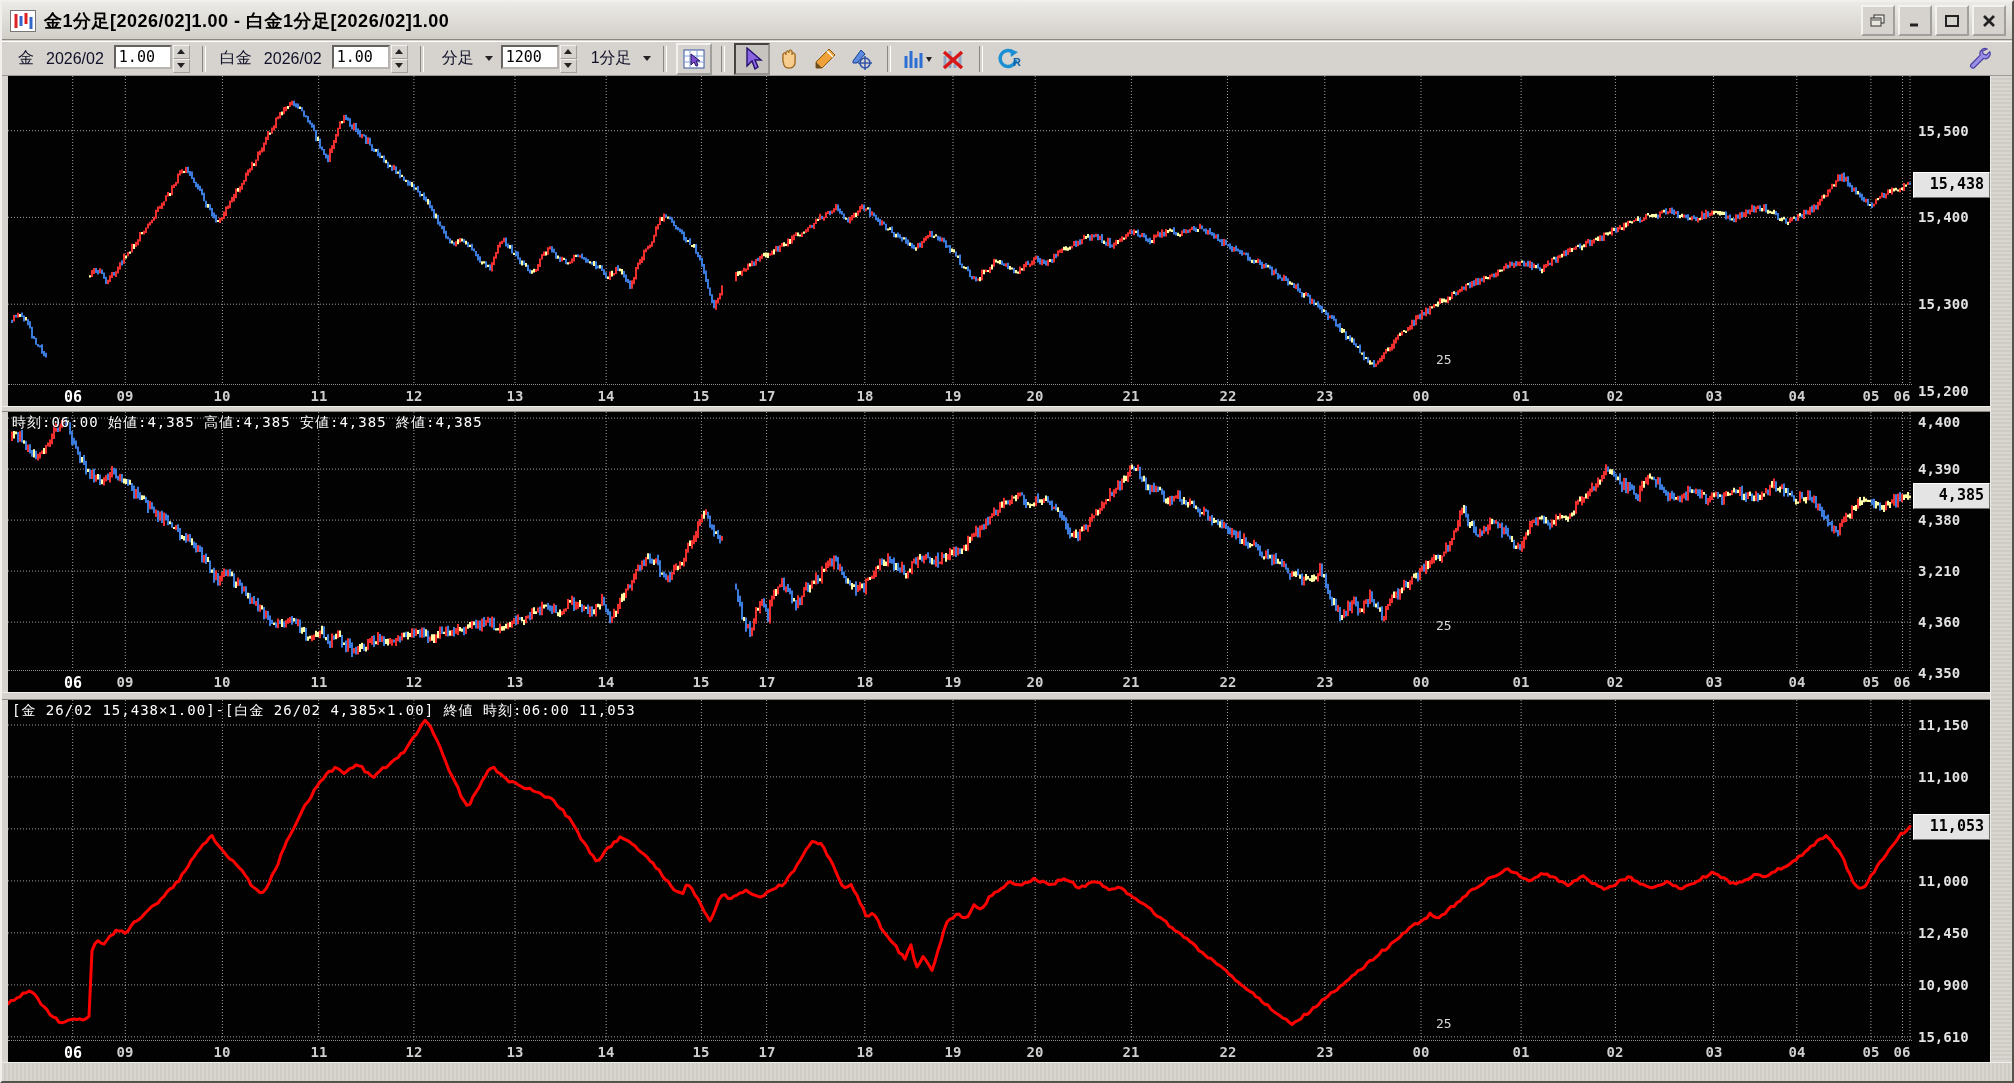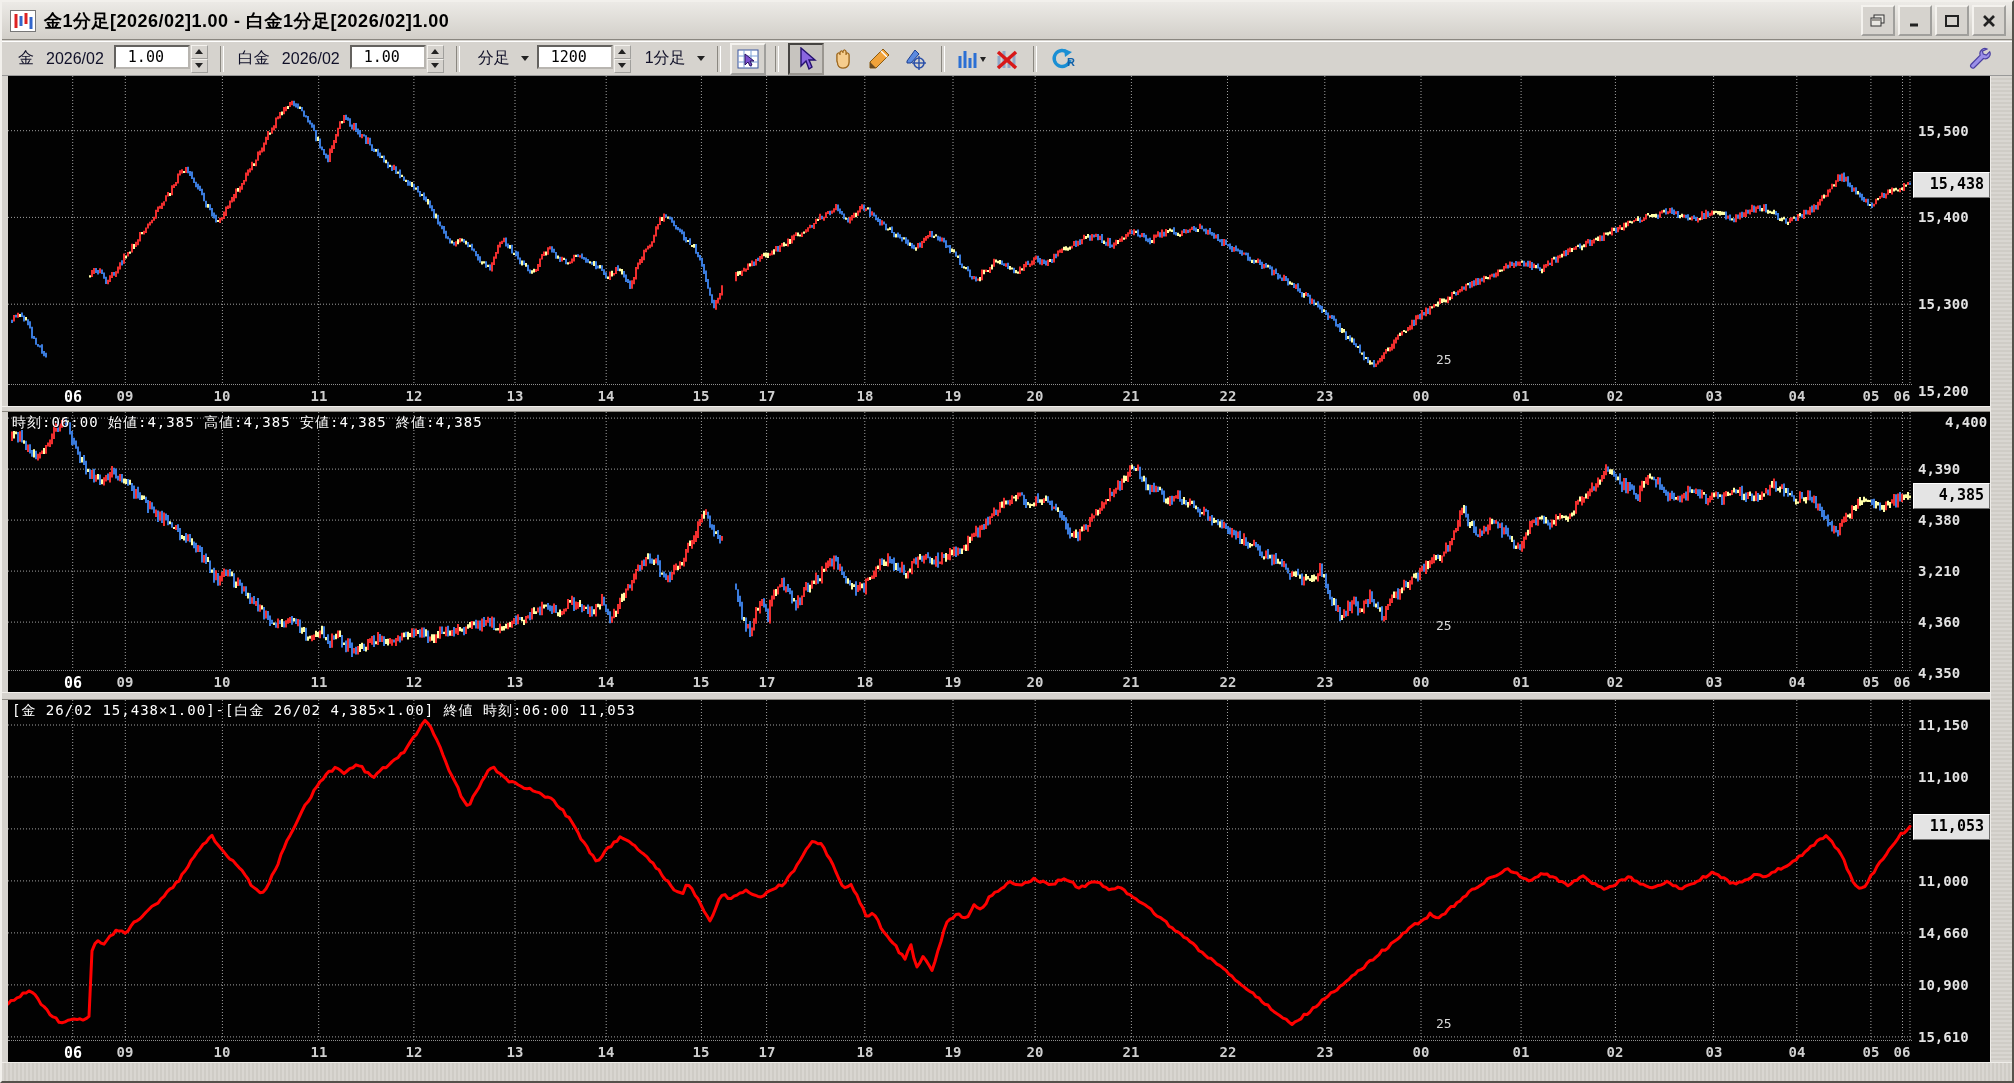--- a/index.html
+++ b/index.html
@@ -28,21 +28,21 @@
   
   .toolbar{
     position:absolute;left:0;top:39px;width:100%;height:35px;
     background:#d6d3ce;border-top:1px solid #fff;border-bottom:1px solid #999;
     display:flex;align-items:center;padding-left:10px;box-sizing:border-box;
   }
   .tlabel{font-size:16px;color:#101028;margin:0 6px;white-space:nowrap;}
   .spin{display:flex;margin:0 4px;}
   .spinval{
     width:48px;height:20px;background:#fff;color:#000;font:15px "DejaVu Sans Mono",monospace;
-    border:2px inset #b8b5b0;padding:0 12px;display:flex;align-items:center;
+    border:2px inset #b8b5b0;padding:0 3px;display:flex;align-items:center;
   }
   .spinbtns{width:17px;display:flex;flex-direction:column;margin-left:1px;}
   .sbtn{height:12px;background:#d6d3ce;border:1px outset #f4f2ee;display:flex;align-items:center;justify-content:center;}
   .tri-up{width:0;height:0;border-left:4px solid transparent;border-right:4px solid transparent;border-bottom:5px solid #222;}
   .tri-dn{width:0;height:0;border-left:4px solid transparent;border-right:4px solid transparent;border-top:5px solid #222;}
   .drop{display:flex;align-items:center;margin:0 4px;}
   .drop .tri-dn{margin-left:5px;}
   .sep{width:2px;height:26px;border-left:1px solid #8a8780;border-right:1px solid #fff;margin:0 8px;}
   .ibtn{
     width:32px;height:28px;display:flex;align-items:center;justify-content:center;
@@ -292,21 +292,21 @@
           <svg viewBox="0 0 1904 258" preserveAspectRatio="none">
             <path d="M64.7 0V258M117.3 0V258M214.4 0V258M310.7 0V258M405.9 0V258M507.0 0V258M598.2 0V258M693.4 0V258M758.6 0V258M856.8 0V258M945.0 0V258M1027.2 0V258M1123.4 0V258M1219.5 0V258M1316.8 0V258M1413.0 0V258M1513.1 0V258M1607.4 0V258M1705.6 0V258M1788.8 0V258M1862.9 0V258M1894.5 0V258M1902 0V258M0 6.1H1904M0 57.1H1904M0 108.1H1904M0 159.1H1904M0 210.1H1904" stroke="#bdbdbd" stroke-width="1" stroke-dasharray="1 2" fill="none" opacity="0.85"></path>
             <path d="M4 19.4V28.9M12 19.2V29.8M20 32.4V40.0M30 41.7V48.4M32 40.2V46.4M34 38.6V41.9M38 33.1V41.7M40 30.6V34.5M42 27.4V35.0M44 21.4V32.2M46 14.8V27.1M48 11.1V19.8M52 11.4V19.6M54 8.0V15.7M56 6.2V12.0M84 58.1V67.0M88 62.7V69.7M96 65.3V73.5M98 62.9V69.5M102 60.1V70.4M104 54.1V65.6M112 61.9V69.3M128 76.9V86.8M142 88.9V97.2M148 97.4V105.0M152 99.4V108.7M156 100.5V114.0M168 112.9V117.9M180 122.3V129.3M190 133.1V140.1M196 143.0V150.7M208 158.3V168.3M212 163.8V173.4M214 160.1V169.5M216 156.6V165.1M220 157.8V164.5M230 165.6V174.0M236 174.3V179.6M244 185.2V191.8M248 189.1V194.0M252 192.4V199.8M258 198.6V206.6M270 206.4V216.2M278 208.3V215.5M280 206.2V211.8M282 204.9V211.0M290 206.9V214.2M304 223.3V229.3M306 222.6V228.1M312 218.4V226.3M324 221.5V235.7M330 218.5V226.3M340 226.2V239.7M346 236.0V241.6M350 234.1V242.6M360 227.0V238.1M362 226.3V231.0M364 224.0V232.7M370 220.0V232.9M374 223.8V229.9M382 226.0V231.8M384 227.3V233.7M388 226.1V234.0M390 223.2V229.2M394 220.8V228.5M404 216.3V225.5M408 216.5V223.9M414 215.4V225.8M422 224.6V229.5M428 222.3V231.0M432 214.5V226.8M438 214.8V224.2M444 217.9V223.9M448 216.1V221.8M450 212.0V223.0M458 214.4V222.1M464 209.1V216.9M470 208.4V216.8M474 206.4V219.4M478 207.9V213.7M480 204.8V210.7M484 204.6V215.7M492 211.5V221.2M500 210.7V217.2M504 208.8V215.8M506 205.9V212.1M510 202.3V212.2M518 204.0V211.3M520 203.2V206.5M524 196.3V207.4M530 195.5V200.4M534 189.7V203.3M546 191.4V200.8M554 199.0V203.2M556 196.8V202.2M558 196.2V199.6M560 187.1V197.1M564 183.7V193.0M568 189.6V197.7M570 190.0V196.7M576 193.2V199.1M582 194.5V205.1M588 191.9V204.6M594 182.1V194.0M604 204.4V210.7M606 196.8V206.2M610 192.0V202.1M612 185.8V197.0M618 176.6V186.1M620 171.9V178.4M624 167.9V178.8M626 161.5V171.3M628 157.0V167.6M630 152.4V159.0M634 148.4V157.7M638 144.9V154.3M648 146.3V151.4M660 163.2V170.2M664 160.0V168.0M666 152.8V162.6M668 151.6V158.3M672 149.3V157.0M676 145.8V154.4M678 137.1V149.7M680 130.7V140.7M684 127.9V136.8M686 123.3V132.3M688 119.0V130.0M690 109.2V125.9M692 107.1V114.1M694 102.2V110.5M698 97.2V103.1M714 123.9V128.7M740 211.9V216.6M744 215.5V224.3M746 206.2V218.5M748 194.9V211.8M752 188.9V201.5M754 187.1V194.0M762 187.7V211.6M764 183.5V194.6M766 177.5V187.5M770 174.6V182.5M772 172.2V175.4M774 166.0V175.1M778 174.2V180.5M790 183.3V196.2M794 183.5V192.9M796 174.9V185.1M798 170.0V178.6M804 168.6V176.8M808 160.4V172.6M814 154.2V171.4M818 150.5V159.4M820 148.5V156.1M822 145.9V154.5M826 143.5V157.4M832 151.8V159.0M850 173.1V180.1M852 170.1V178.4M858 166.4V182.4M860 165.5V169.1M864 163.5V167.1M866 158.5V166.8M868 154.6V164.9M872 146.8V158.5M880 141.3V154.4M894 149.7V160.4M900 159.1V166.6M904 149.1V162.3M906 146.4V151.5M910 144.4V155.9M916 143.4V151.6M918 142.0V147.7M928 143.9V154.7M932 149.5V152.0M934 140.2V152.4M940 142.0V147.7M942 135.9V148.3M946 134.7V143.9M950 135.5V143.6M956 133.1V138.2M960 123.8V138.7M964 121.4V128.7M966 120.7V125.0M968 113.7V124.4M972 113.4V125.6M974 112.8V118.0M978 106.5V117.1M982 104.3V112.6M984 101.3V106.0M986 95.6V104.2M990 97.7V104.3M992 90.1V100.8M996 85.7V96.2M1002 87.8V93.5M1004 83.2V91.9M1010 80.4V87.3M1012 80.5V84.4M1028 84.3V94.3M1036 86.3V91.0M1046 94.6V97.1M1066 119.3V125.8M1072 117.1V128.5M1076 112.6V119.0M1080 113.1V119.8M1082 105.1V115.1M1084 101.6V109.7M1086 103.3V106.4M1088 97.1V103.6M1092 95.7V102.1M1094 89.2V98.8M1096 90.2V96.6M1098 87.1V92.5M1102 75.9V89.4M1106 77.3V85.2M1108 75.7V81.8M1110 68.2V77.7M1114 66.4V78.1M1120 59.8V70.0M1122 53.2V64.7M1130 52.5V58.8M1144 72.9V79.9M1148 73.7V80.3M1162 84.1V94.0M1166 83.9V89.4M1168 83.3V86.5M1170 78.2V87.1M1182 86.5V93.4M1196 94.8V103.6M1202 104.3V109.0M1216 109.7V116.2M1224 115.9V125.5M1230 119.6V126.0M1236 121.3V133.5M1246 127.8V133.8M1258 138.5V146.5M1266 142.6V152.6M1276 149.0V155.3M1284 159.3V165.1M1296 164.4V173.5M1310 161.3V169.5M1312 151.1V164.1M1330 193.1V199.9M1336 197.3V205.9M1340 188.4V203.9M1344 188.2V201.2M1346 184.6V192.5M1352 196.1V200.8M1356 188.4V201.4M1358 187.3V191.9M1362 177.6V192.1M1376 204.1V209.5M1378 194.1V207.9M1380 192.1V198.0M1382 186.5V193.9M1384 182.6V191.0M1388 179.5V186.3M1392 177.1V187.7M1396 167.8V178.6M1402 168.2V177.9M1404 164.4V172.6M1412 155.7V168.1M1414 153.7V159.6M1418 148.5V162.0M1422 148.3V156.0M1424 145.2V152.2M1426 142.3V151.2M1434 143.6V150.7M1436 139.4V144.6M1438 130.4V141.6M1442 128.9V139.6M1444 126.1V133.2M1446 118.3V127.9M1448 115.9V120.6M1450 108.1V119.1M1452 98.3V114.8M1454 95.7V103.1M1472 116.8V125.5M1476 113.7V121.7M1480 112.5V122.5M1482 105.5V118.3M1488 107.9V111.7M1492 111.3V115.9M1496 115.2V122.4M1510 130.6V136.8M1514 129.1V139.7M1516 124.6V136.6M1518 120.3V127.7M1522 109.1V122.0M1524 108.2V115.2M1526 107.4V111.0M1530 105.0V113.7M1544 107.6V115.4M1548 102.3V114.0M1552 101.2V107.6M1562 101.4V107.1M1568 88.9V101.8M1570 87.8V92.8M1574 84.3V93.4M1576 85.0V90.8M1580 79.3V87.1M1582 76.6V84.3M1584 70.4V80.3M1588 71.3V79.5M1590 65.4V75.6M1594 63.1V69.8M1596 59.1V67.1M1598 52.2V63.3M1616 66.0V78.3M1620 70.1V81.5M1632 73.4V89.9M1634 68.8V79.2M1638 65.2V71.7M1640 62.9V73.1M1650 65.1V72.4M1662 80.8V88.8M1670 83.7V88.6M1674 82.4V90.6M1676 80.9V86.6M1680 73.8V88.8M1688 76.6V82.0M1694 77.7V86.4M1700 86.0V93.2M1702 83.7V90.4M1704 80.5V88.1M1708 79.5V84.7M1716 80.3V92.8M1718 79.0V84.5M1724 77.9V83.1M1732 75.1V83.9M1740 80.0V86.9M1748 79.3V89.0M1754 79.6V87.9M1758 75.9V81.6M1762 72.8V83.7M1766 66.6V76.5M1774 72.3V77.1M1792 79.2V90.7M1800 78.3V88.2M1806 83.5V91.3M1810 91.4V98.6M1826 113.6V121.5M1832 111.1V123.2M1834 107.3V114.7M1836 104.5V110.8M1838 100.8V109.9M1844 93.3V106.9M1850 86.7V96.8M1878 89.5V98.2M1884 87.3V91.6M1886 82.0V93.8M1890 81.6V95.6M1894 81.7V90.1" stroke="#ef2e2e" stroke-width="2" fill="none"></path>
             <path d="M10 20.0V30.4M14 18.1V30.5M18 28.7V37.9M22 32.2V41.4M24 37.9V44.8M28 38.7V47.2M50 9.8V20.1M58 5.4V13.4M62 10.2V22.4M64 19.0V33.3M66 25.7V32.8M68 28.6V36.8M70 34.4V42.8M72 39.5V51.1M76 43.1V52.9M78 48.8V62.4M82 57.3V67.1M86 56.8V70.4M92 62.4V72.9M100 61.5V68.2M106 55.7V62.4M108 56.6V66.6M110 63.7V68.4M114 62.0V70.4M120 67.1V73.7M124 71.0V78.9M126 73.5V86.8M130 74.8V86.6M132 80.3V88.1M138 84.7V91.1M140 88.1V101.0M144 90.2V97.5M146 94.6V101.3M150 98.5V110.0M154 98.7V111.0M158 101.4V108.5M160 103.1V113.3M164 110.3V115.8M170 112.3V120.0M172 116.1V128.3M178 121.0V130.7M182 122.1V130.2M186 129.5V136.2M188 130.7V140.4M192 133.5V139.9M194 134.9V150.6M198 141.5V151.9M202 148.6V161.0M206 155.7V170.7M210 160.9V173.7M218 157.4V164.0M222 157.0V164.5M226 161.3V175.6M232 167.5V173.7M234 170.7V181.7M238 174.2V184.1M242 181.1V192.1M246 184.0V192.3M250 186.0V199.4M256 195.0V207.5M260 199.0V207.9M262 203.4V214.1M264 207.7V212.0M268 210.5V215.7M272 208.2V212.1M276 209.2V215.4M284 203.9V212.7M288 206.5V212.1M292 207.6V221.1M298 215.7V228.7M316 214.3V226.3M320 222.3V232.1M322 228.7V235.9M326 223.3V227.8M334 223.1V235.6M338 228.4V240.3M342 226.4V235.9M344 230.4V245.0M348 234.8V242.4M356 231.7V239.0M366 223.3V235.0M372 221.9V229.9M376 224.3V234.0M386 227.5V230.4M392 224.2V230.4M398 219.7V224.9M406 217.2V225.2M412 217.2V225.4M416 215.4V225.5M420 218.4V231.0M434 214.6V222.1M440 213.7V224.5M446 215.1V224.6M456 215.1V223.2M468 207.7V216.4M472 208.5V218.6M476 205.0V215.0M482 206.0V214.5M486 205.6V217.9M508 203.6V212.9M512 205.1V208.0M522 200.1V208.3M532 194.6V203.3M540 191.0V197.7M542 193.2V199.2M544 193.7V201.9M548 193.1V200.9M566 185.2V198.9M574 191.9V200.2M580 192.6V202.0M584 194.3V204.5M596 184.8V193.5M598 192.3V200.3M600 196.7V202.9M602 199.3V211.2M622 172.6V176.3M632 153.0V159.2M636 147.5V154.0M642 141.6V151.6M644 146.6V151.7M650 142.7V153.3M652 148.2V164.9M656 159.5V165.5M658 161.6V167.9M662 159.8V170.2M700 99.7V106.7M702 103.5V115.7M704 112.2V117.8M706 112.8V124.4M710 118.1V126.9M712 123.0V131.4M728 171.5V177.7M730 177.2V190.1M732 183.8V194.6M734 189.7V207.8M738 205.5V219.7M742 209.1V224.9M756 186.2V195.4M758 191.7V199.8M760 196.5V209.9M776 165.5V178.6M780 172.1V179.9M782 176.0V182.3M784 178.4V191.6M788 187.9V198.4M792 185.6V193.2M800 170.8V180.0M810 163.1V171.8M824 146.4V154.4M828 143.4V149.4M830 145.0V157.7M834 154.5V163.1M836 159.5V165.9M838 164.0V171.5M842 168.3V173.6M848 169.3V183.7M856 170.8V180.6M874 146.2V152.9M882 144.2V151.3M884 147.0V151.8M886 145.5V158.9M890 150.8V159.1M892 155.4V160.7M896 152.8V162.9M908 145.2V152.5M914 143.7V149.8M920 140.2V146.2M922 144.8V151.3M926 147.4V152.6M930 140.5V155.8M936 142.0V145.9M948 134.5V145.1M952 136.3V141.9M970 115.5V125.4M976 112.0V117.8M980 104.8V113.4M988 97.6V103.1M1000 88.3V92.4M1014 80.3V83.6M1016 82.8V92.9M1018 86.9V96.0M1030 81.2V91.0M1040 84.2V90.7M1042 88.8V92.9M1044 88.5V98.6M1048 91.8V98.4M1052 98.4V105.7M1054 99.1V107.9M1056 102.9V108.9M1058 105.3V117.6M1060 111.2V122.5M1062 115.4V126.4M1070 119.8V129.3M1078 112.2V117.8M1104 79.7V84.0M1112 69.0V78.8M1126 54.3V58.4M1132 54.7V67.3M1134 64.4V70.0M1138 65.6V78.2M1142 72.7V82.5M1146 70.8V80.3M1150 74.6V80.0M1154 76.6V82.7M1156 78.6V90.2M1164 83.8V92.8M1172 78.4V89.7M1174 86.9V92.9M1178 87.9V93.3M1186 88.4V96.1M1190 94.9V100.6M1192 96.7V104.9M1198 96.7V99.7M1200 98.1V108.8M1204 103.1V113.6M1210 107.1V113.3M1214 107.8V116.5M1218 111.3V117.0M1220 114.1V122.1M1222 115.5V122.6M1226 117.8V123.3M1228 118.4V127.4M1232 118.8V132.1M1238 125.3V134.0M1240 129.8V136.7M1248 130.1V135.3M1250 131.9V138.4M1252 133.6V144.0M1254 139.6V145.7M1260 136.9V147.3M1264 142.4V153.4M1268 141.0V151.9M1274 146.9V154.7M1278 151.5V157.8M1280 155.7V161.5M1282 161.1V167.8M1290 156.8V163.4M1294 161.4V173.2M1314 151.4V165.0M1318 161.6V176.2M1320 171.8V181.9M1322 178.1V187.6M1324 184.8V193.9M1328 186.7V199.1M1332 195.0V209.2M1338 198.8V204.4M1342 189.8V199.0M1348 184.8V194.4M1350 189.2V203.6M1360 187.1V195.2M1364 179.2V190.3M1366 186.9V194.8M1370 189.8V197.0M1374 194.3V208.4M1390 176.2V187.6M1398 168.8V175.2M1410 160.5V169.6M1416 151.8V159.7M1430 142.5V147.1M1440 133.0V139.7M1458 93.7V105.4M1460 101.7V114.3M1466 108.4V121.0M1468 114.6V123.6M1470 122.3V125.1M1474 118.6V124.1M1478 114.7V119.5M1486 108.0V111.8M1490 109.4V116.6M1494 110.6V125.7M1498 113.3V122.3M1500 115.8V124.5M1502 123.4V127.6M1506 127.7V136.7M1512 132.3V138.1M1528 105.5V113.3M1536 103.7V111.8M1540 107.8V113.4M1542 110.5V117.5M1586 74.2V78.7M1600 54.6V59.7M1606 58.6V64.7M1608 61.8V68.4M1612 61.3V72.6M1614 69.5V79.9M1618 66.1V81.3M1622 70.0V79.0M1624 72.2V77.7M1626 73.5V82.7M1628 81.0V87.3M1630 82.2V89.0M1646 64.7V68.2M1648 66.9V75.6M1652 65.4V77.8M1654 72.2V78.0M1656 74.7V81.0M1658 77.8V83.7M1660 79.4V89.4M1664 78.8V86.9M1666 80.8V88.5M1672 83.7V90.2M1678 79.5V88.4M1682 74.6V80.4M1686 77.6V80.9M1690 77.3V83.9M1692 77.3V86.4M1698 81.9V92.0M1710 79.9V86.8M1714 82.5V93.0M1728 77.2V81.5M1734 73.8V88.0M1738 80.4V90.0M1744 81.5V89.1M1750 81.1V89.8M1760 77.6V83.3M1768 69.2V79.7M1776 71.6V84.5M1780 76.1V84.8M1784 78.7V84.8M1786 83.2V89.6M1794 80.0V86.8M1802 78.4V88.5M1804 84.8V90.5M1808 83.9V96.3M1812 91.5V98.9M1814 94.8V105.0M1816 98.1V108.2M1818 103.8V107.1M1820 102.6V114.5M1822 110.1V113.2M1824 108.7V119.5M1828 113.9V120.6M1830 118.1V124.6M1864 87.2V93.1M1866 86.7V96.2M1872 90.4V98.4M1888 82.2V95.4M1892 80.0V89.5" stroke="#3a7bdc" stroke-width="2" fill="none"></path>
             <path d="M6 19.0V26.4M8 19.5V22.3M16 28.2V31.8M26 37.2V45.5M36 36.1V41.9M60 8.6V13.2M74 45.1V50.4M80 56.8V60.1M90 61.9V67.4M94 67.2V72.2M116 66.6V71.6M118 67.0V72.0M122 67.7V72.7M134 83.2V87.9M136 83.4V87.3M162 109.2V112.3M166 114.9V117.1M174 123.1V127.1M176 124.0V128.6M184 126.2V133.3M200 145.0V150.1M204 157.4V160.7M224 159.4V164.2M228 169.5V175.9M240 180.8V186.5M254 193.2V197.4M266 210.5V213.1M274 207.0V215.1M286 205.9V209.6M294 215.5V221.8M296 214.9V220.1M300 224.4V228.8M302 223.8V226.8M308 218.7V225.1M310 220.0V225.0M314 213.7V222.3M318 224.9V228.2M328 221.7V227.3M332 218.6V225.1M336 230.4V233.1M352 232.1V240.0M354 230.8V236.9M358 234.7V239.4M368 229.3V232.2M378 226.9V231.9M380 226.7V233.6M396 220.6V225.2M400 219.8V227.6M402 220.9V224.9M410 217.9V221.9M418 217.3V224.4M424 222.2V228.7M426 222.3V231.0M430 218.9V226.3M436 219.7V222.1M442 218.4V223.8M452 215.0V219.2M454 216.5V219.8M460 212.2V216.8M462 209.9V215.7M466 209.5V213.3M488 216.2V218.4M490 215.9V218.4M494 214.2V218.8M496 214.1V218.4M498 211.7V216.5M502 209.9V215.3M514 205.0V209.2M516 207.7V213.0M526 195.2V201.9M528 199.2V202.1M536 192.6V196.5M538 192.4V194.7M550 200.2V204.2M552 197.5V205.1M562 187.9V190.7M572 188.1V195.0M578 194.8V197.0M586 197.2V202.2M590 191.8V195.3M592 192.3V197.4M608 198.8V205.0M614 181.7V189.9M616 180.7V188.7M640 141.3V147.3M646 147.4V153.1M654 160.4V162.8M670 153.7V158.3M674 150.0V153.6M682 128.5V133.9M696 98.8V106.8M708 119.2V121.9M736 204.9V209.0M750 195.8V198.8M768 177.1V184.1M786 186.1V189.6M802 172.8V180.4M806 168.4V172.1M812 166.3V169.2M816 156.8V159.9M840 166.2V171.7M844 171.1V177.5M846 172.2V174.9M854 171.6V176.3M862 165.1V168.1M870 153.5V156.9M876 147.6V154.1M878 149.4V153.9M888 151.0V157.9M898 160.9V166.4M902 156.6V160.6M912 142.1V147.8M924 146.1V152.4M938 141.0V149.8M944 137.5V143.2M954 136.4V142.1M958 132.6V138.9M962 124.8V131.1M994 89.4V95.7M998 88.5V92.4M1006 84.4V86.6M1008 83.1V89.3M1020 90.0V93.2M1022 91.4V95.9M1024 91.9V94.1M1026 90.4V94.4M1032 87.2V90.7M1034 87.2V92.9M1038 83.5V89.1M1050 95.2V99.9M1064 121.1V124.8M1068 117.5V126.1M1074 114.5V119.4M1090 97.7V103.5M1100 86.9V89.1M1116 63.4V70.8M1118 63.8V69.0M1124 52.4V56.9M1128 56.0V58.9M1136 63.7V69.5M1140 72.3V78.2M1152 74.7V78.2M1158 86.6V91.5M1160 85.5V92.3M1176 85.1V92.2M1180 90.1V95.5M1184 88.8V92.0M1188 93.4V97.3M1194 100.1V102.3M1206 105.7V111.1M1208 108.1V110.4M1212 109.3V115.4M1234 127.0V132.0M1242 131.0V135.7M1244 132.0V134.2M1256 144.2V147.4M1262 142.7V146.4M1270 146.7V151.7M1272 149.5V152.3M1286 159.4V164.3M1288 159.2V165.0M1292 162.6V166.7M1298 161.9V168.5M1300 164.1V167.6M1302 166.2V168.9M1304 163.1V170.0M1306 162.6V169.5M1308 164.2V167.5M1316 161.9V165.5M1326 186.0V193.3M1334 203.1V208.1M1354 196.6V200.0M1368 191.4V195.5M1372 195.3V199.7M1386 179.4V186.1M1394 175.4V181.2M1400 170.1V176.0M1406 161.6V165.7M1408 160.7V166.5M1420 148.9V157.2M1428 143.0V148.3M1432 143.1V149.0M1456 93.0V101.2M1462 110.1V116.0M1464 109.1V113.9M1484 106.8V112.3M1504 124.0V129.9M1508 133.6V137.0M1520 117.7V123.4M1532 104.7V107.5M1534 103.5V107.6M1538 105.0V111.5M1546 107.9V112.4M1550 104.0V107.4M1554 102.9V106.5M1556 103.7V106.1M1558 103.6V108.1M1560 104.5V109.8M1564 100.5V104.5M1566 98.6V103.4M1572 84.4V89.6M1578 81.6V86.6M1592 67.6V72.8M1602 57.2V62.0M1604 57.3V62.7M1610 64.6V68.3M1636 69.1V75.8M1642 61.5V66.5M1644 64.5V67.4M1668 84.9V87.8M1684 77.3V81.1M1696 80.0V82.8M1706 80.6V85.2M1712 82.3V84.9M1720 79.8V84.0M1722 81.3V83.5M1726 75.8V80.4M1730 77.8V81.1M1736 81.7V88.2M1742 79.6V83.9M1746 83.4V89.2M1752 82.8V88.0M1756 81.3V84.8M1764 68.9V75.8M1770 76.1V78.7M1772 74.6V80.5M1778 75.9V81.0M1782 81.0V83.2M1788 86.7V92.5M1790 89.6V91.8M1796 85.2V89.3M1798 85.0V91.5M1840 102.6V105.2M1842 101.4V106.4M1846 94.1V97.9M1848 93.0V99.1M1852 84.9V93.7M1854 88.2V93.0M1856 84.8V90.3M1858 86.5V89.8M1860 87.7V89.9M1862 87.9V90.1M1868 89.1V96.4M1870 90.0V93.6M1874 92.9V97.7M1876 93.1V100.1M1880 88.8V93.4M1882 89.9V96.1M1896 82.4V87.9M1898 82.3V85.9M1900 79.9V87.8M1902 83.6V86.3" stroke="#ffffa8" stroke-width="2" fill="none"></path>
             <text x="1428" y="218" fill="#d8d8d8" font-size="13" font-family="DejaVu Sans Mono, monospace">25</text>
           </svg>
         <div class="info">時刻:06:00 始値:4,385 高値:4,385 安値:4,385 終値:4,385</div>
       </div>
       <div class="yaxis">
-          <div class="ylab" style="top: 2px; margin-left: 27px;">4,400</div>
+          <div class="ylab" style="top: 2px;">4,400</div>
           <div class="ylab" style="top: 49.1067px;">4,390</div>
           <div class="ylab" style="top: 100.095px;">4,380</div>
           <div class="ylab" style="top: 151.083px;">3,210</div>
           <div class="ylab" style="top: 202.071px;">4,360</div>
           <div class="ylab" style="top: 253.059px;">4,350</div>
           <div class="badge" style="top: 70.6008px;">4,385</div>
         </div>
       <div class="xaxis">
           <div class="xlab first" style="left: 51px;">06</div>
           <div class="xlab" style="left: 103px;">09</div>
@@ -341,21 +341,21 @@
             <polyline points="0,303.9 3,300.6 6,300.3 9,297.9 12,296.9 15,293.0 18,293.1 21,290.9 24,292.3 27,294.6 30,298.9 33,304.4 36,306.6 39,309.8 42,314.8 45,316.9 48,317.9 51,322.3 54,322.7 57,321.9 60,320.3 63,319.6 66,319.1 69,319.6 72,318.8 75,320.1 78,318.7 81,316.4 84,250.8 87,243.6 90,240.7 93,243.1 96,244.2 99,240.0 102,235.9 105,234.7 108,230.2 111,231.1 114,230.9 117,233.2 120,231.0 123,225.9 126,222.0 129,220.8 132,218.7 135,215.6 138,212.2 141,209.2 144,206.2 147,204.6 150,203.2 153,198.9 156,196.4 159,191.9 162,188.9 165,187.6 168,182.5 171,181.2 174,174.2 177,171.0 180,166.7 183,160.5 186,156.9 189,152.1 192,148.7 195,144.3 198,142.5 201,138.2 204,135.3 207,141.5 210,145.0 213,148.6 216,152.1 219,155.9 222,159.2 225,160.6 228,164.3 231,167.6 234,170.3 237,174.8 240,178.8 243,185.4 246,187.6 249,189.8 252,192.7 255,192.2 258,188.8 261,183.1 264,175.1 267,170.3 270,164.3 273,154.4 276,148.1 279,140.4 282,135.4 285,129.8 288,123.8 291,117.5 294,111.0 297,105.0 300,101.8 303,97.3 306,90.1 309,86.5 312,81.6 315,79.3 318,74.6 321,71.2 324,71.2 327,67.4 330,68.6 333,70.8 336,73.6 339,71.0 342,68.4 345,67.7 348,64.8 351,65.9 354,66.5 357,72.0 360,72.5 363,75.8 366,77.4 369,73.3 372,70.8 375,67.4 378,67.8 381,64.8 384,61.6 387,59.2 390,57.6 393,53.5 396,52.5 399,47.3 402,42.4 405,37.7 408,34.9 411,29.8 414,24.2 417,20.4 420,23.3 423,27.7 426,34.8 429,40.3 432,46.8 435,55.0 438,62.4 441,70.6 444,76.0 447,81.9 450,87.5 453,96.4 456,100.9 459,105.3 462,104.1 465,96.6 468,92.1 471,87.5 474,80.9 477,76.7 480,70.6 483,68.3 486,67.2 489,71.9 492,73.5 495,76.1 498,78.6 501,81.9 504,81.5 507,82.4 510,84.7 513,86.3 516,88.2 519,88.8 522,88.3 525,90.8 528,91.9 531,92.6 534,94.6 537,97.2 540,97.1 543,98.2 546,100.7 549,105.5 552,108.4 555,109.8 558,116.0 561,117.4 564,122.2 567,127.3 570,132.4 573,139.3 576,142.4 579,146.6 582,153.0 585,155.7 588,160.9 591,160.0 594,156.4 597,151.0 600,147.5 603,146.7 606,142.0 609,141.3 612,136.7 615,138.5 618,139.8 621,141.3 624,143.9 627,145.8 630,149.7 633,152.1 636,154.3 639,156.9 642,160.9 645,162.9 648,168.1 651,169.7 654,175.4 657,179.5 660,181.1 663,185.9 666,190.0 669,191.5 672,192.5 675,193.5 678,185.3 681,185.6 684,188.8 687,195.2 690,198.8 693,205.0 696,211.2 699,215.8 702,220.9 705,215.0 708,207.4 711,199.4 714,195.4 717,194.6 720,198.5 723,198.6 726,196.2 729,195.1 732,192.9 735,192.4 738,190.0 741,192.5 744,194.3 747,195.2 750,196.4 753,196.9 756,195.6 759,192.1 762,190.6 765,189.3 768,188.1 771,184.8 774,185.9 777,183.0 780,177.4 783,173.3 786,170.8 789,164.8 792,160.5 795,155.3 798,149.7 801,145.8 804,141.6 807,142.0 810,143.8 813,143.5 816,147.9 819,155.0 822,159.0 825,164.7 828,172.2 831,179.0 834,185.4 837,187.7 840,186.5 843,184.4 846,190.8 849,195.2 852,203.0 855,207.9 858,216.0 861,215.9 864,213.4 867,215.6 870,220.2 873,228.1 876,232.3 879,235.7 882,239.9 885,243.1 888,245.6 891,252.7 894,254.4 897,259.3 900,250.8 903,244.7 906,258.6 909,267.0 912,262.7 915,256.5 918,260.4 921,265.3 924,270.4 927,261.5 930,250.4 933,241.5 936,230.0 939,222.0 942,219.2 945,218.1 948,214.4 951,214.0 954,217.3 957,217.7 960,216.5 963,210.8 966,204.7 969,207.4 972,208.9 975,207.2 978,203.8 981,196.8 984,195.4 987,192.1 990,191.4 993,188.8 996,187.1 999,183.4 1002,181.4 1005,183.5 1008,184.6 1011,184.7 1014,184.9 1017,182.5 1020,182.3 1023,181.1 1026,178.2 1029,180.7 1032,182.3 1035,181.1 1038,182.8 1041,184.6 1044,184.2 1047,184.1 1050,180.0 1053,180.3 1056,178.8 1059,180.3 1062,181.5 1065,182.2 1068,186.9 1071,188.1 1074,185.9 1077,186.6 1080,183.6 1083,182.2 1086,181.7 1089,182.3 1092,182.8 1095,186.3 1098,187.4 1101,189.8 1104,189.0 1107,188.7 1110,187.1 1113,187.9 1116,189.7 1119,193.7 1122,194.6 1125,197.3 1128,198.9 1131,201.6 1134,203.1 1137,204.8 1140,207.1 1143,209.0 1146,213.5 1149,216.1 1152,217.3 1155,219.5 1158,221.4 1161,226.3 1164,227.6 1167,230.8 1170,232.0 1173,233.9 1176,237.4 1179,238.5 1182,241.6 1185,243.4 1188,246.4 1191,250.9 1194,252.1 1197,255.1 1200,257.9 1203,258.3 1206,261.2 1209,264.2 1212,265.7 1215,268.2 1218,270.4 1221,274.3 1224,276.1 1227,279.9 1230,281.9 1233,284.7 1236,286.9 1239,289.5 1242,291.6 1245,292.9 1248,296.9 1251,297.9 1254,301.8 1257,304.3 1260,305.0 1263,309.3 1266,311.7 1269,313.8 1272,315.8 1275,318.1 1278,319.2 1281,322.1 1284,324.5 1287,321.9 1290,320.5 1293,318.9 1296,314.3 1299,314.6 1302,312.0 1305,307.8 1308,306.9 1311,304.1 1314,299.8 1317,298.5 1320,296.2 1323,292.6 1326,291.8 1329,290.0 1332,286.3 1335,284.6 1338,281.5 1341,279.3 1344,275.8 1347,274.2 1350,270.6 1353,269.6 1356,267.8 1359,263.1 1362,260.5 1365,260.0 1368,257.2 1371,254.6 1374,250.1 1377,250.3 1380,248.1 1383,243.6 1386,241.6 1389,239.6 1392,237.0 1395,233.1 1398,232.1 1401,228.2 1404,225.8 1407,223.5 1410,224.0 1413,221.4 1416,219.1 1419,218.0 1422,213.1 1425,216.2 1428,217.5 1431,217.7 1434,214.9 1437,213.8 1440,209.6 1443,206.5 1446,206.5 1449,202.5 1452,201.1 1455,197.4 1458,195.9 1461,191.7 1464,189.3 1467,188.8 1470,187.1 1473,185.1 1476,183.2 1479,179.1 1482,177.6 1485,176.8 1488,175.9 1491,174.2 1494,172.4 1497,169.7 1500,168.7 1503,171.7 1506,172.5 1509,173.0 1512,176.6 1515,178.2 1518,178.9 1521,180.9 1524,180.0 1527,177.6 1530,176.6 1533,173.6 1536,174.3 1539,173.9 1542,176.8 1545,176.8 1548,177.9 1551,181.5 1554,181.4 1557,183.2 1560,185.8 1563,183.8 1566,180.7 1569,180.3 1572,177.3 1575,175.8 1578,178.0 1581,180.7 1584,183.4 1587,183.5 1590,186.0 1593,186.9 1596,189.3 1599,188.2 1602,186.4 1605,186.1 1608,184.6 1611,180.7 1614,179.7 1617,179.9 1620,176.7 1623,177.3 1626,180.8 1629,181.3 1632,183.9 1635,184.3 1638,185.9 1641,187.2 1644,187.7 1647,186.8 1650,185.4 1653,184.9 1656,183.7 1659,181.2 1662,183.2 1665,185.7 1668,185.8 1671,188.5 1674,188.8 1677,186.4 1680,185.2 1683,184.1 1686,183.4 1689,181.3 1692,180.3 1695,176.5 1698,177.2 1701,175.1 1704,172.2 1707,173.7 1710,174.6 1713,177.7 1716,177.8 1719,179.8 1722,183.2 1725,182.6 1728,183.9 1731,181.9 1734,182.0 1737,180.0 1740,179.4 1743,177.6 1746,174.6 1749,174.4 1752,174.9 1755,176.8 1758,176.5 1761,175.1 1764,172.4 1767,171.8 1770,168.4 1773,169.2 1776,167.3 1779,166.0 1782,163.9 1785,161.2 1788,160.0 1791,155.9 1794,155.6 1797,151.9 1800,149.5 1803,146.1 1806,145.3 1809,141.0 1812,139.0 1815,138.5 1818,135.6 1821,138.6 1824,141.6 1827,147.1 1830,149.6 1833,154.4 1836,159.9 1839,169.0 1842,174.3 1845,181.9 1848,185.7 1851,188.2 1854,187.7 1857,186.5 1860,181.7 1863,175.2 1866,172.6 1869,166.3 1872,161.9 1875,159.2 1878,154.9 1881,149.8 1884,146.3 1887,142.6 1890,138.3 1893,133.2 1896,133.2 1899,130.1 1902,126.4" stroke="#ff0000" stroke-width="3" fill="none" stroke-linejoin="round" stroke-linecap="round"></polyline>
             <text x="1428" y="328" fill="#d8d8d8" font-size="13" font-family="DejaVu Sans Mono, monospace">25</text>
           </svg>
         <div class="info">[金 26/02 15,438×1.00]-[白金 26/02 4,385×1.00] 終値 時刻:06:00 11,053</div>
       </div>
       <div class="yaxis">
           <div class="ylab" style="top: 16.9541px;">11,150</div>
           <div class="ylab" style="top: 68.9419px;">11,100</div>
           <div class="ylab" style="top: 120.93px;">11,050</div>
           <div class="ylab" style="top: 172.917px;">11,000</div>
-          <div class="ylab" style="top: 224.905px;">14,660</div>
+          <div class="ylab" style="top: 224.905px;">12,450</div>
           <div class="ylab" style="top: 276.893px;">10,900</div>
           <div class="ylab" style="top: 328.881px;">15,610</div>
           <div class="badge" style="top: 113.81px;">11,053</div>
         </div>
       <div class="xaxis">
           <div class="xlab first" style="left: 51px;">06</div>
           <div class="xlab" style="left: 103px;">09</div>
           <div class="xlab" style="left: 200px;">10</div>
           <div class="xlab" style="left: 297px;">11</div>
           <div class="xlab" style="left: 392px;">12</div>

